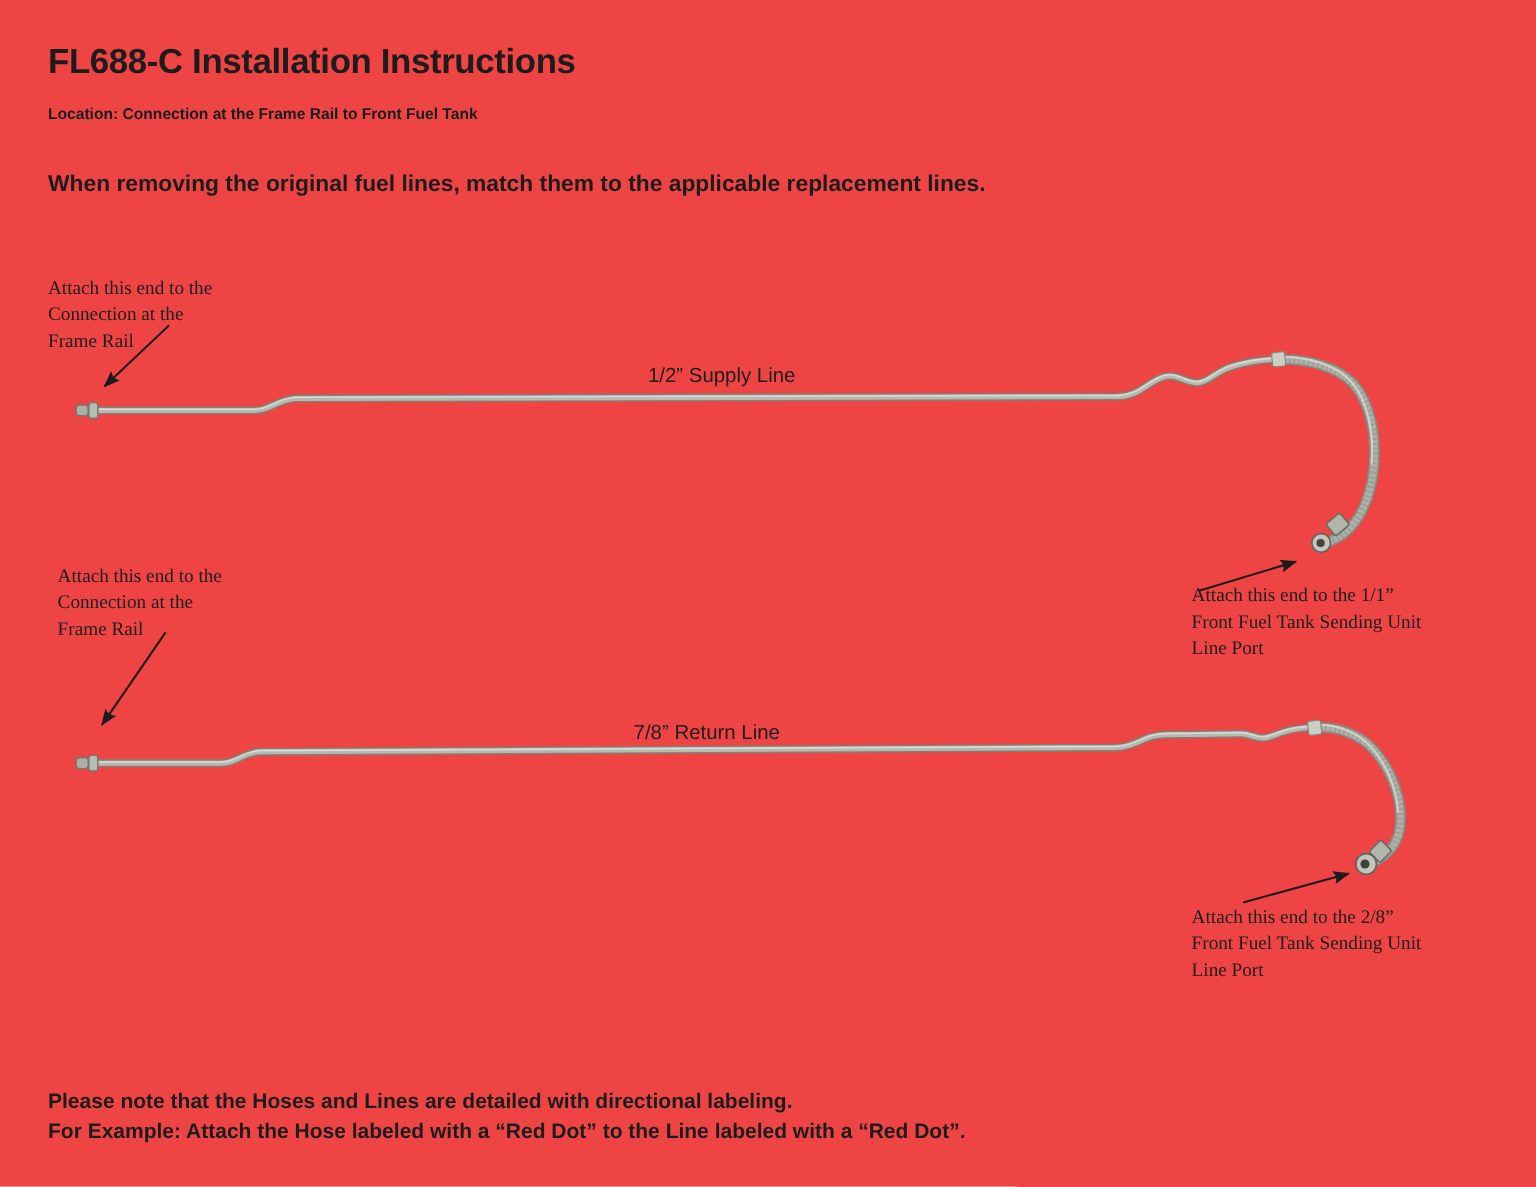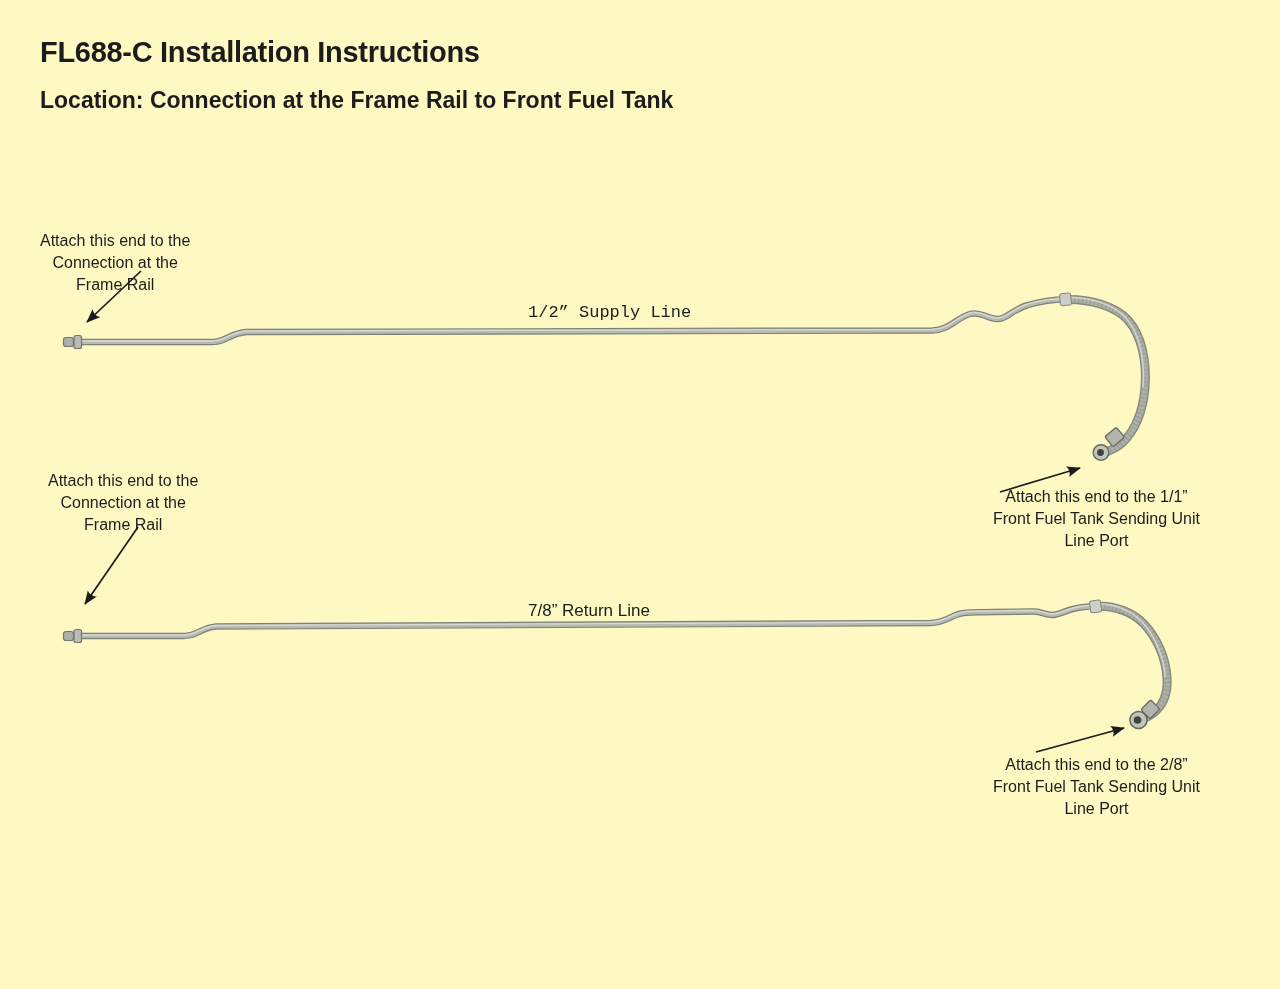--- a/index.html
+++ b/index.html
@@ -1,36 +1,36 @@
 <!DOCTYPE html>
 <html><head>
 <meta charset="utf-8">
 <style>
   html,body { margin:0; padding:0; background:#ffffff; }
   .sheet {
-    position:relative; width:1280px; height:989px; background:#fef9c3;
-    font-family:"Liberation Sans", sans-serif; color:#1c1c1c; overflow:hidden;text-align:center;
+    position:relative; width:1280px; height:989px; background:#ef4444;
+    font-family:"Liberation Sans", sans-serif; color:#1c1c1c; overflow:hidden;
   }
   .diagram-svg { position:absolute; left:0; top:0; width:1280px; height:989px; }
   .page-title {
     position:absolute; left:40px; top:36px; margin:0;
     font-size:29px; font-weight:bold; letter-spacing:-0.3px; white-space:nowrap;
   }
   .subtitle {
     position:absolute; left:40px; top:87px;
-    font-size:23px; font-weight:bold; white-space:nowrap;
+    font-size:13px; font-weight:bold; white-space:nowrap;
   }
   .intro {
     position:absolute; left:40px; top:143px;
     font-size:19px; font-weight:bold; white-space:nowrap;
   }
   .callout {
     position:absolute; font-size:16px; line-height:22px; white-space:nowrap;
   }
-  .callout span { display:block; }
+  .callout span { display:block;font-family:Liberation Serif, serif; }
   .line-label { position:absolute; font-size:17px; white-space:nowrap; }
   .note {
     position:absolute; left:40px; top:905px;
     font-size:17.5px; font-weight:bold; line-height:24.5px; white-space:nowrap;
   }
 </style>
 </head>
 <body>
 
 <div class="sheet">
@@ -114,22 +114,23 @@
       <line x1="1000" y1="492" x2="1080" y2="468" marker-end="url(#arrowhead)"></line>
       <line x1="138" y1="527" x2="85" y2="604" marker-end="url(#arrowhead)"></line>
       <line x1="1036" y1="752" x2="1124" y2="728" marker-end="url(#arrowhead)"></line>
     </g>
   </svg>
 
   <h1 class="page-title">FL688-C Installation Instructions</h1>
 
   <div class="subtitle">Location: Connection at the Frame Rail to Front Fuel Tank</div>
 
+  <div class="intro">When removing the original fuel lines, match them to the applicable replacement lines.</div>
 
-  <div class="line-label" style="left:528px; top:303px;font-family:Liberation Mono, monospace;">1/2” Supply Line</div>
+  <div class="line-label" style="left:540px; top:303px;">1/2” Supply Line</div>
 
   <div class="callout" style="left:40px; top:230px;">
     <span>Attach this end to the</span>
     <span>Connection at the</span>
     <span>Frame Rail</span>
   </div>
 
   <div class="callout" style="left:993px; top:486px;">
     <span>Attach this end to the 1/1”</span>
     <span>Front Fuel Tank Sending Unit</span>
@@ -143,14 +144,18 @@
     <span>Connection at the</span>
     <span>Frame Rail</span>
   </div>
 
   <div class="callout" style="left:993px; top:754px;">
     <span>Attach this end to the 2/8”</span>
     <span>Front Fuel Tank Sending Unit</span>
     <span>Line Port</span>
   </div>
 
+  <div class="note">
+    <div>Please note that the Hoses and Lines are detailed with directional labeling.</div>
+    <div>For Example: Attach the Hose labeled with a “Red Dot” to the Line labeled with a “Red Dot”.</div>
+  </div>
 
 </div>
 
 </body></html>

